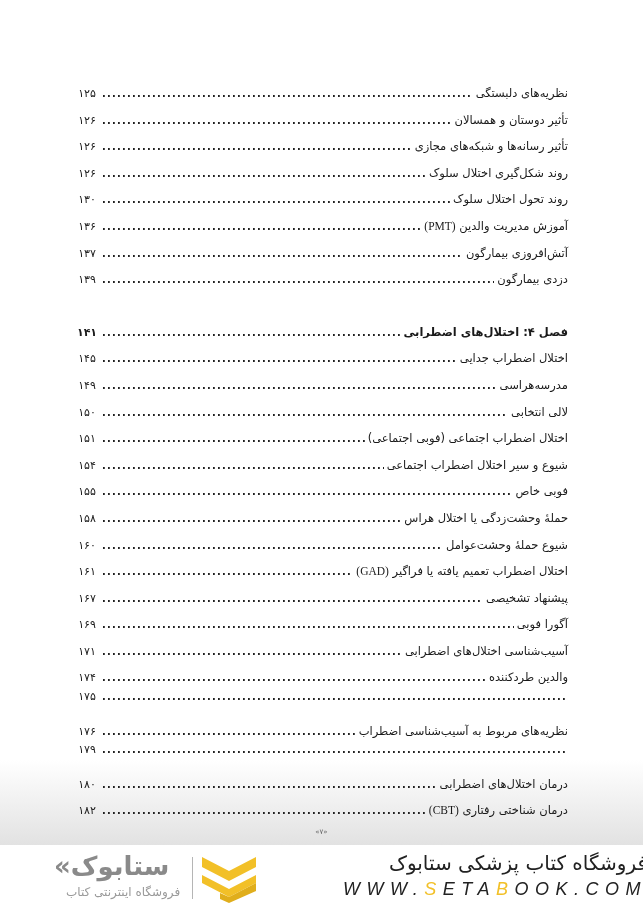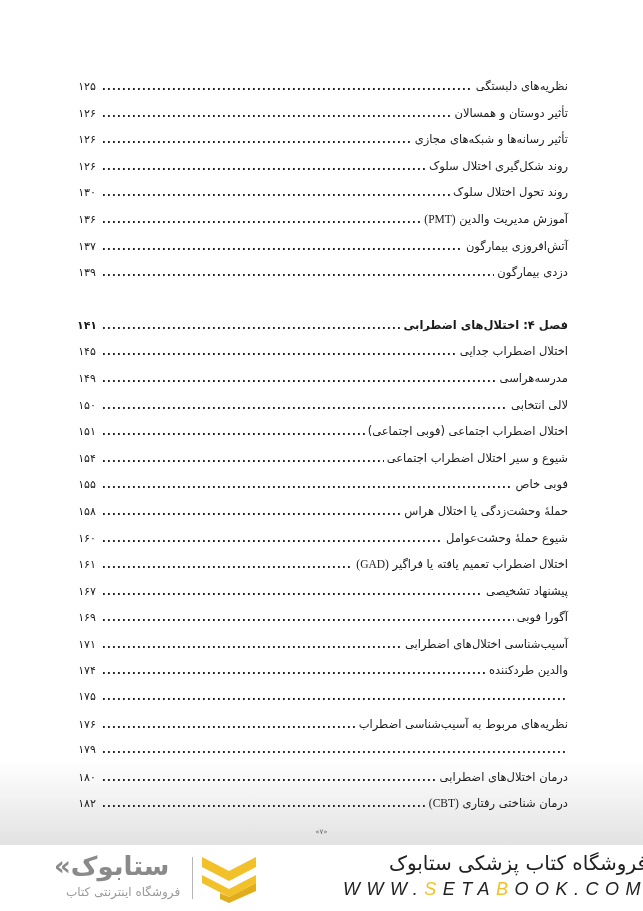--- a/index.html
+++ b/index.html
@@ -15,21 +15,21 @@
   }
   .toc {
     position:absolute; left:76px; width:492px; top:78px;
     direction:rtl;
   }
   .row {
     display:flex; align-items:baseline; height:26.6px;
     font-size:11.5px; line-height:16px;
     direction:rtl;
   }
-  .row .title { white-space:nowrap; padding-left:3px; }
+  .row .title { white-space:nowrap; padding-left:3px;margin-top:7px; }
   .row .title b { font-family:"Liberation Serif", serif; font-weight:normal; font-size:11.5px; }
   .row .dots {
     flex:1; overflow:hidden; white-space:nowrap;
     direction:ltr; text-align:left;
     font-weight:bold; letter-spacing:1.2px; color:#1a1a1a;
     font-size:10px;
   }
   .row .num {
     width:22px; text-align:center; direction:ltr; white-space:nowrap;
     font-size:11px; padding-right:4px;

